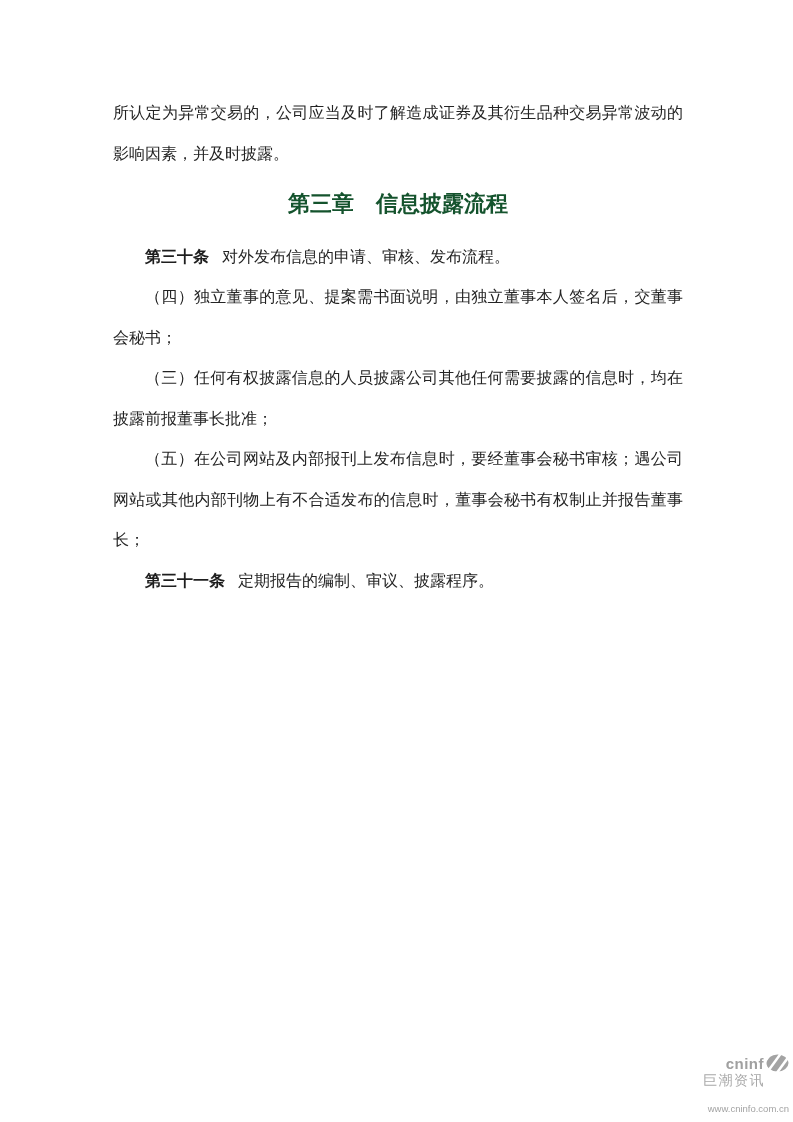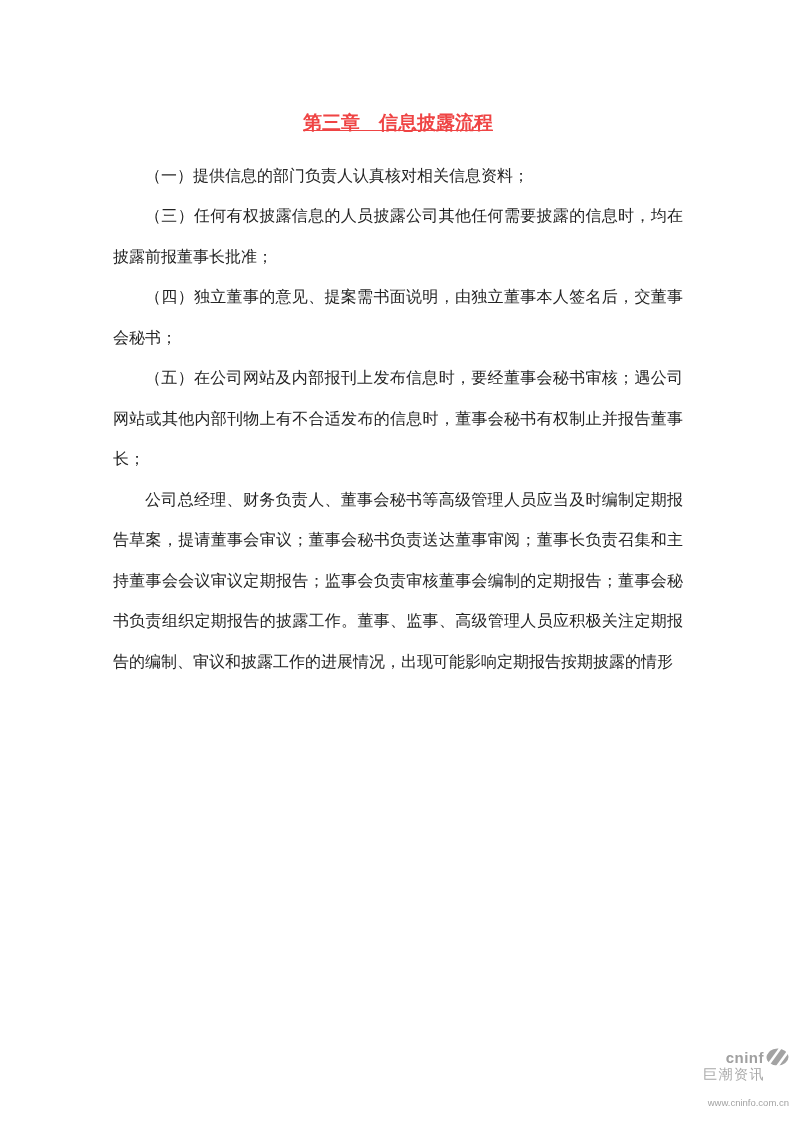--- a/index.html
+++ b/index.html
@@ -20,37 +20,36 @@
     text-align: justify;
     text-justify: inter-ideograph;
   }
   .text-body p {
     margin: 0;
     text-indent: 2em;
   }
   p.continuation { text-indent: 0; }
   h2.chapter {
     margin: 10px 0 12px 0;
-    font-size: 19px;
+    font-size: 22px;
     font-weight: bold;
     text-align: center;
     text-indent: 0;
     line-height: 40.5px;
-    color: #ef4444;
-    text-decoration: underline;
+    color: #14532d;
   }
   .article-lead {
     font-weight: bold;
     margin-right: 13px;
     color: #1e1e1e;
   }
   
   .watermark {
     position: absolute;
-    right: 4px; bottom: 14px;
+    right: 4px; bottom: 8px;
     font-family: "Liberation Sans", sans-serif;
     color: #a3a3a3;
     text-align: right;
     user-select: none;
   }
   .wm-top {
     display: flex;
     justify-content: flex-end;
     align-items: flex-start;
     line-height: 14px;
@@ -77,36 +76,37 @@
     color: #a3a3a3;
   }
 </style>
 </head>
 <body>
 
 <div class="page">
 
   <main class="text-body">
 
+    <p class="continuation">所认定为异常交易的，公司应当及时了解造成证券及其衍生品种交易异常波动的影响因素，并及时披露。</p>
 
     <h2 class="chapter">第三章　信息披露流程</h2>
 
-
-    <p>（一）提供信息的部门负责人认真核对相关信息资料；</p>
+    <p><span class="article-lead">第三十条</span><span>对外发布信息的申请、审核、发布流程。</span></p>
 
 
-    <p>（三）任何有权披露信息的人员披露公司其他任何需要披露的信息时，均在披露前报董事长批准；</p>
 
     <p>（四）独立董事的意见、提案需书面说明，由独立董事本人签名后，交董事会秘书；</p>
+
+    <p>（三）任何有权披露信息的人员披露公司其他任何需要披露的信息时，均在披露前报董事长批准；</p>
 
     <p>（五）在公司网站及内部报刊上发布信息时，要经董事会秘书审核；遇公司网站或其他内部刊物上有不合适发布的信息时，董事会秘书有权制止并报告董事长；</p>
 
 
+    <p><span class="article-lead">第三十一条</span><span>定期报告的编制、审议、披露程序。</span></p>
 
-    <p>公司总经理、财务负责人、董事会秘书等高级管理人员应当及时编制定期报告草案，提请董事会审议；董事会秘书负责送达董事审阅；董事长负责召集和主持董事会会议审议定期报告；监事会负责审核董事会编制的定期报告；董事会秘书负责组织定期报告的披露工作。董事、监事、高级管理人员应积极关注定期报告的编制、审议和披露工作的进展情况，出现可能影响定期报告按期披露的情形</p>
 
   </main>
 
   <div class="watermark">
     <div class="wm-top">
       <span class="wm-brand">cninf</span>
       <span class="wm-icon">
         <svg width="23" height="18" viewBox="0 0 23 18" aria-hidden="true">
           <defs>
             <clipPath id="wmclip">

